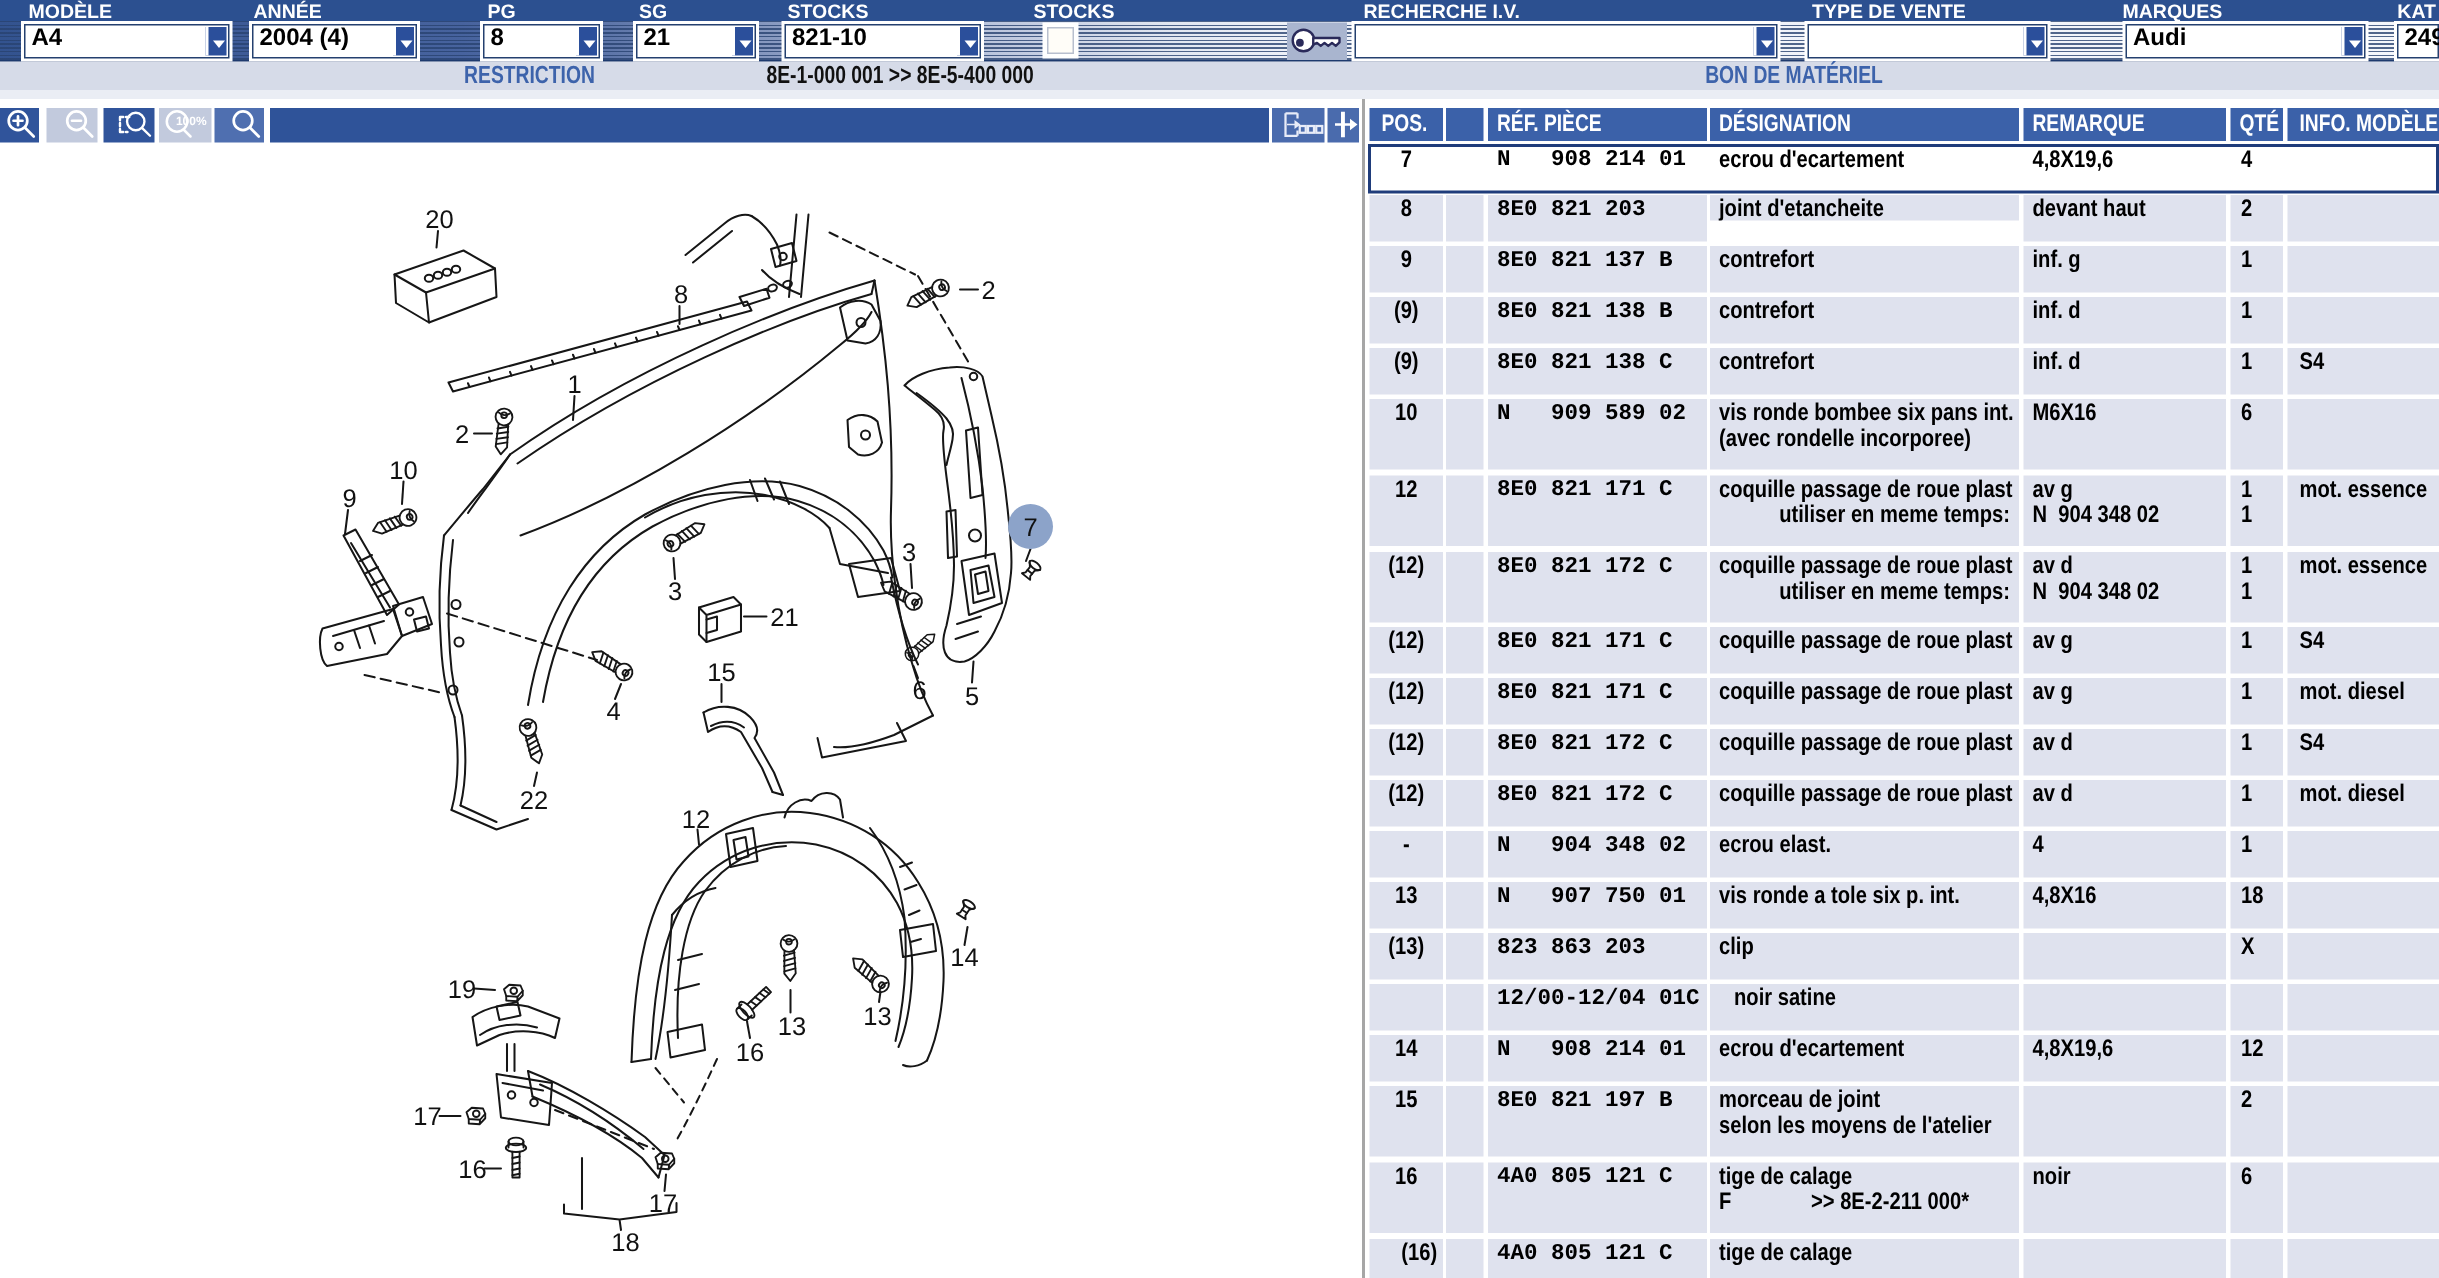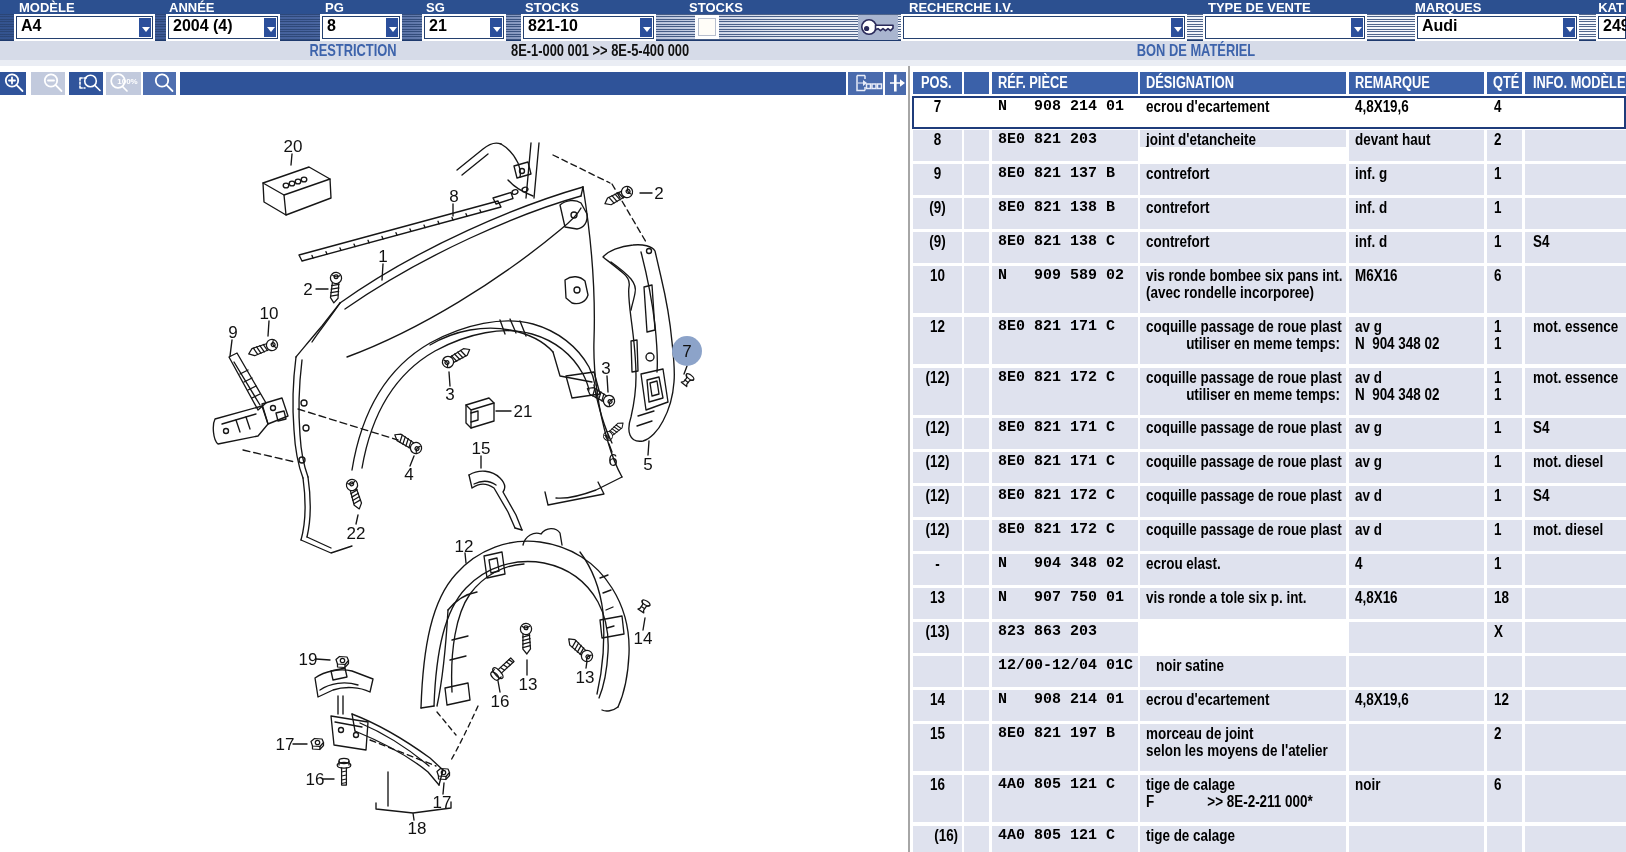--- a/index.html
+++ b/index.html
@@ -787,20 +787,25 @@
 <div class="cell" style="left:1525px;top:588px;width:101px;height:31px"></div>
 <div class="cell" style="left:913px;top:622px;width:49px;height:31px">
       <div class="ct ctr" style="text-align:center">
         <div>(13)</div>
       </div>
     </div>
 <div class="cell" style="left:964px;top:622px;width:25px;height:31px"></div>
 <div class="cell" style="left:992px;top:622px;width:146px;height:31px">
       <div class="ct mono" style="padding-left:6px">823&nbsp;863&nbsp;203</div>
     </div>
+<div class="cell" style="left:1140px;top:622px;width:206px;height:31px">
+      <div class="ct" style="padding-left:6px;padding-right:6px;position:relative">
+        <div>clip</div>
+      </div>
+    </div>
 <div class="cell" style="left:1349px;top:622px;width:135px;height:31px"></div>
 <div class="cell" style="left:1487px;top:622px;width:35px;height:31px">
       <div class="ct" style="padding-left:7px">
         <div>X</div>
       </div>
     </div>
 <div class="cell" style="left:1525px;top:622px;width:101px;height:31px"></div>
 <div class="cell" style="left:913px;top:656px;width:49px;height:31px"></div>
 <div class="cell" style="left:964px;top:656px;width:25px;height:31px"></div>
 <div class="cell" style="left:992px;top:656px;width:146px;height:31px">

